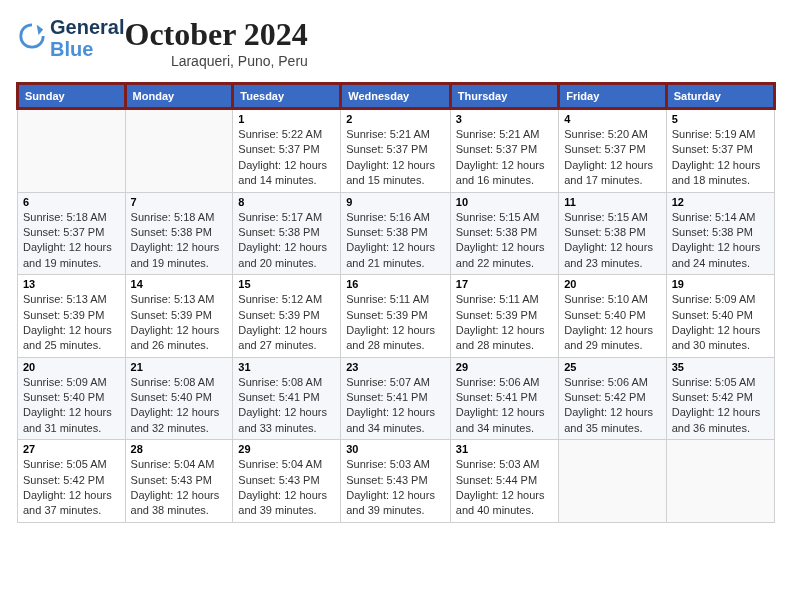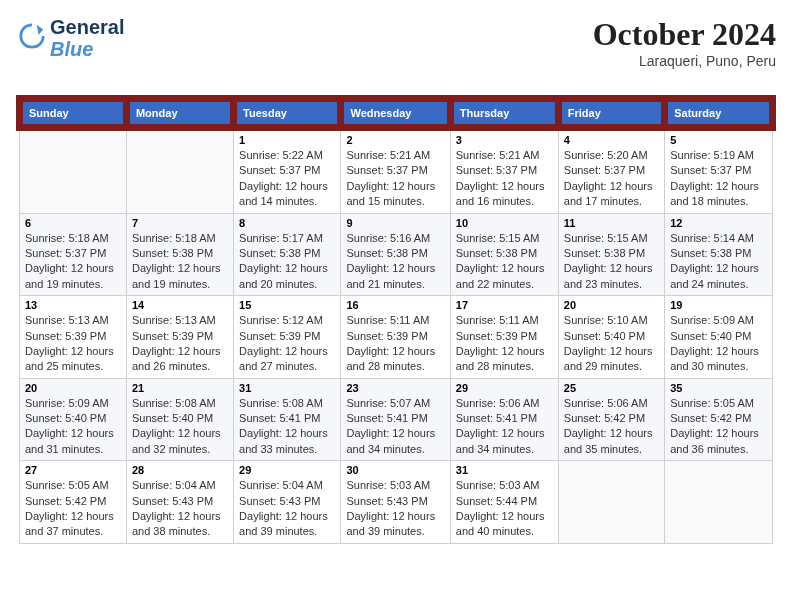--- a/index.html
+++ b/index.html
@@ -11,23 +11,22 @@
       overflow: hidden;
     }
     .page {
       width: 792px;
       height: 612px;
       padding: 16px;
       background: #fff;
     }
     .header {
       display: flex;
-      justify-content: space-between;
       align-items: flex-start;
-      margin-bottom: 26px;
+      margin-bottom: 13px;
     }
     .logo {
       display: flex;
       align-items: center;
     }
     .logo-icon {
       width: 28px;
       height: 28px;
       margin-left: 2px;
     }
@@ -48,21 +47,21 @@
       width: 100%;
       border-collapse: collapse;
       font-size: 10px;
     }
     .calendar th {
       background: #3a6bc4;
       color: #fff;
       text-align: left;
       padding: 5px 6px;
       font-size: 11px;
-      border: 7px solid #7f1d1d;
+      border: 3px solid #7f1d1d;
     }
     .calendar td {
       border: 1px solid #d0d0d0;
       vertical-align: top;
       padding: 3px 5px;
       width: 113px;
       min-height: 70px;
       background: #fff;
     }
     .calendar tr:nth-child(even) td {
@@ -96,21 +95,21 @@
   <div class="header">
     <div class="logo">
       <div>
         <svg class="logo-icon" viewBox="0 0 30 30">
           <path d="M15 3 C8 3 3 8 3 15 C3 22 8 27 15 27 C22 27 27 22 27 15" fill="none" stroke="#4a90d9" stroke-width="3"></path>
           <path d="M20 3 L27 8 L22 14 Z" fill="#4a90d9"></path>
         </svg>
       </div>
       <div style="margin-left:4px;">
         <div style="font-size:20px; font-weight:bold; color:#1a3a5c; line-height:1.1;">General</div>
-        <div style="font-size:20px; font-weight:bold; color:#4a90d9; line-height:1.1;font-style:italic;">Blue</div>
+        <div style="font-size:20px; font-weight:bold; color:#4a90d9; line-height:1.1;">Blue</div>
       </div>
     </div>
     <div class="title-block">
       <div class="calendar-title">October 2024</div>
       <div class="calendar-subtitle">Laraqueri, Puno, Peru</div>
     </div>
   </div>
 
   <table class="calendar">
     <thead>

